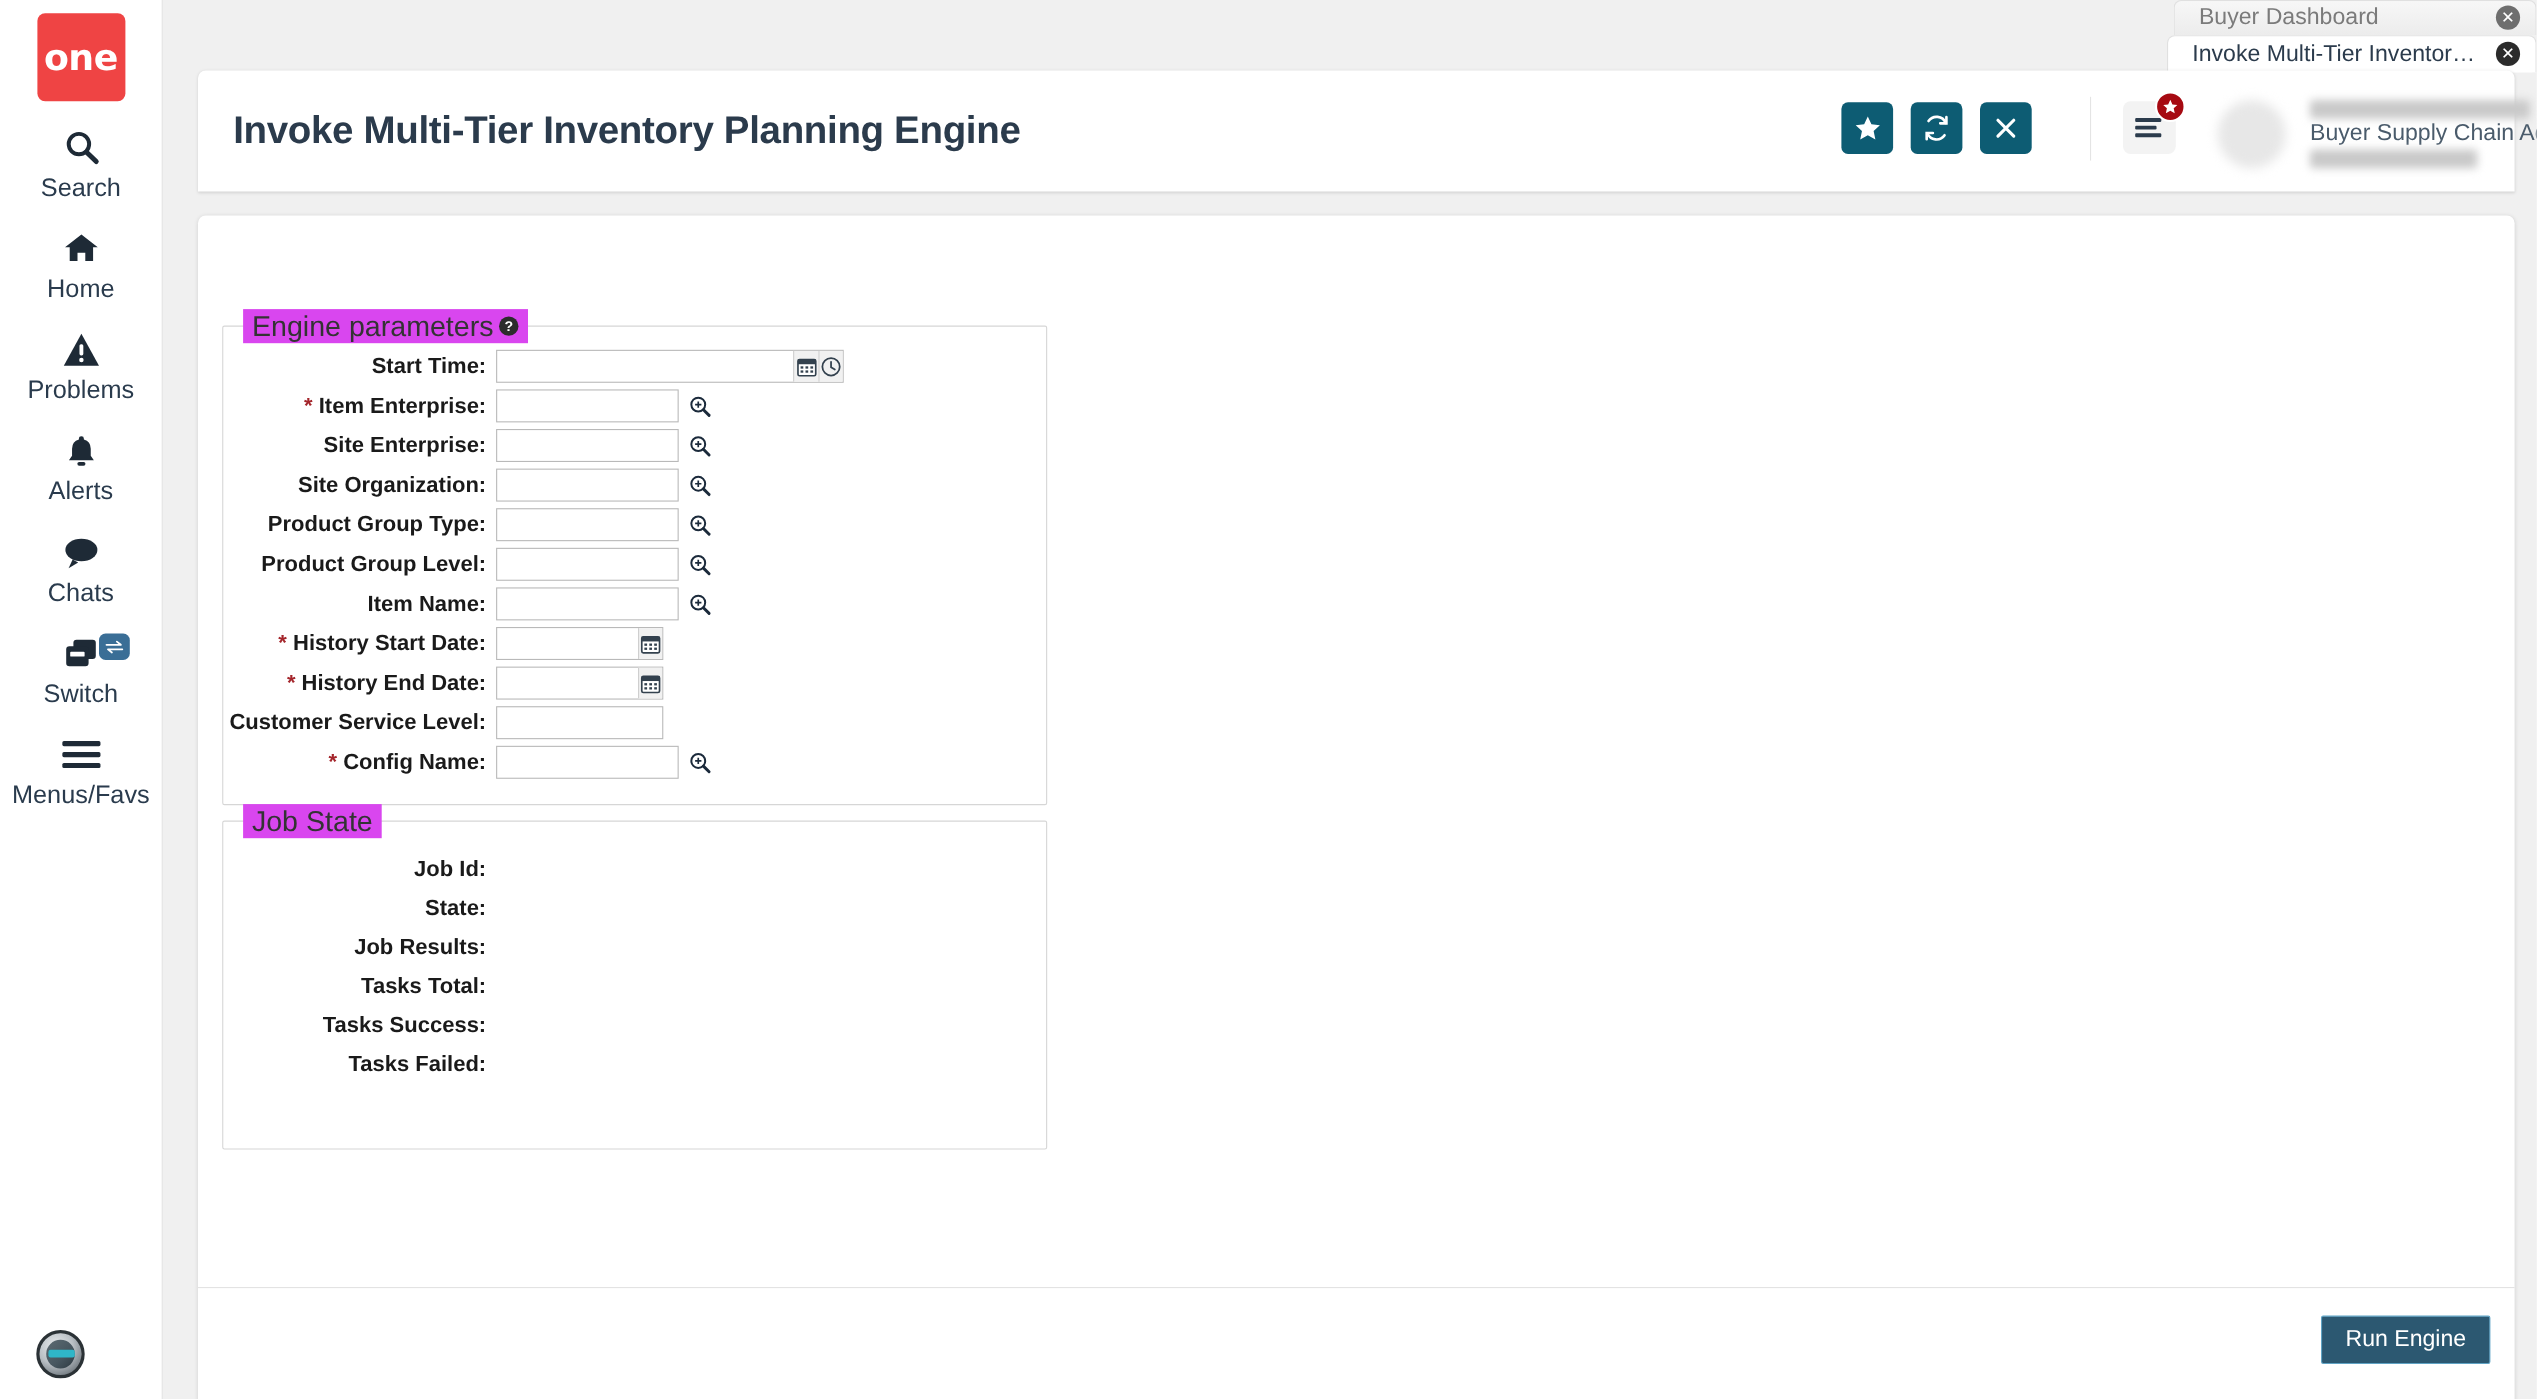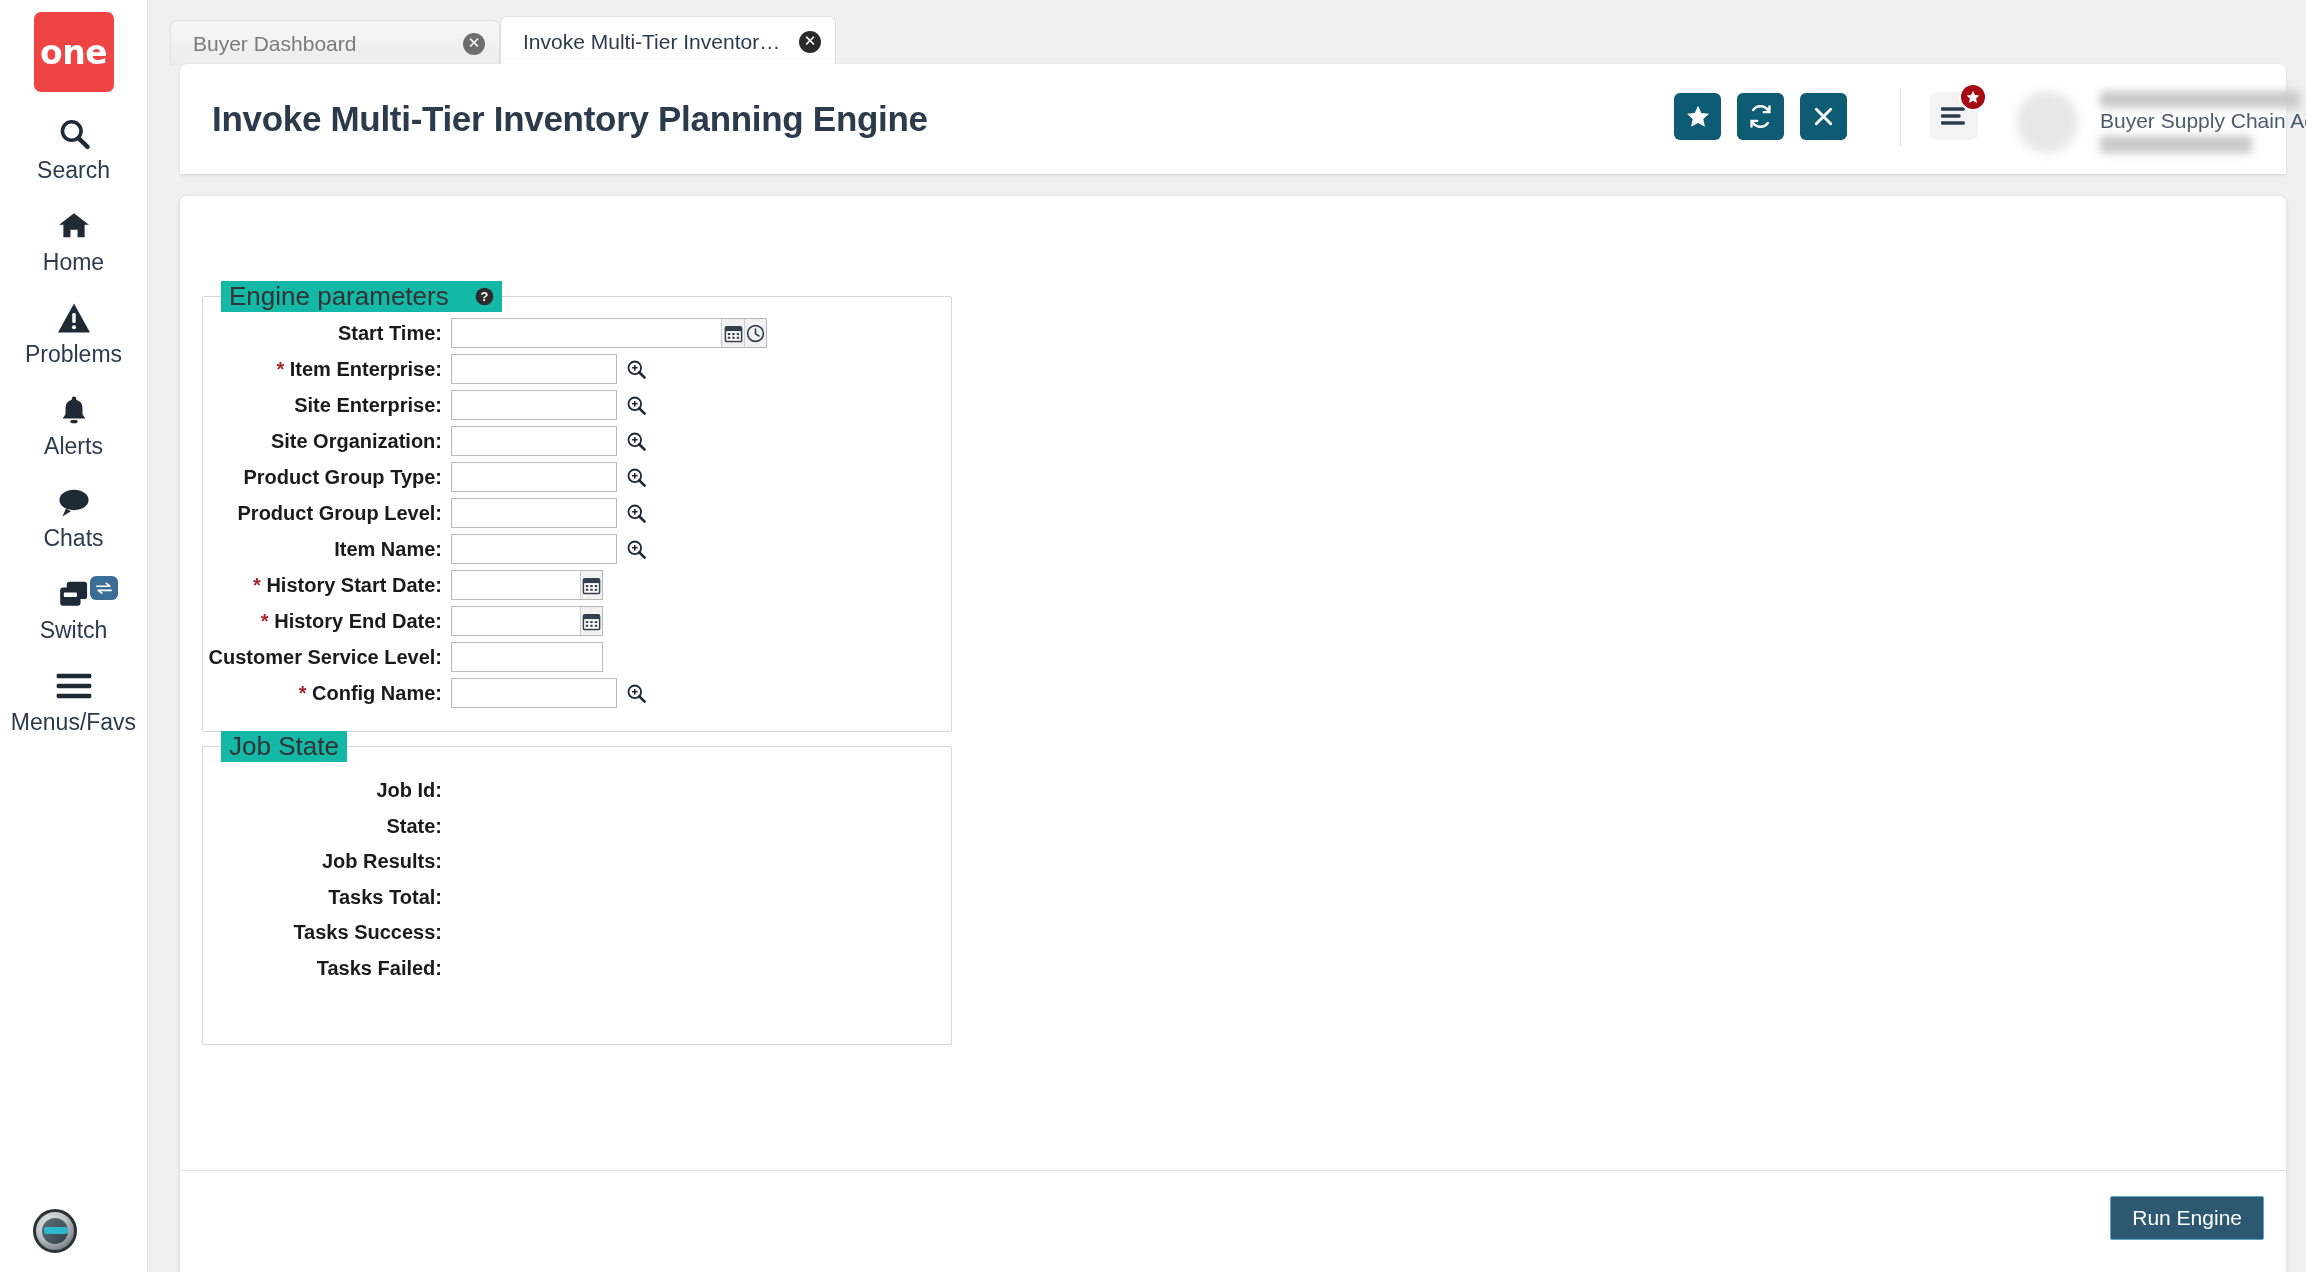--- a/index.html
+++ b/index.html
@@ -55,21 +55,21 @@
     position: relative;
   }
   #bottom-bot .bot-visor {
     position: absolute; left: 2px; top: 9px; width: 24px; height: 7px;
     background: #2fb6c8; border-radius: 2px;
   }
 
   
   #tabbar {
     position: absolute; left: 160px; top: 0; width: 2146px; height: 66px;
-    display: flex; align-items: flex-end; padding-left: 10px;
+    display: flex; align-items: flex-end; padding-left: 10px; flex-direction: column;
   }
   .tab {
     height: 46px; display: flex; align-items: center;
     padding: 0 14px 0 22px; border-radius: 7px 7px 0 0;
     font-size: 21px; cursor: pointer; position: relative;
     min-width: 170px;
   }
   .tab.inactive {
     background: linear-gradient(#f7f7f7, #ececec);
     color: #7b7b7b; border: 1px solid #e0e0e0; border-bottom: none;
@@ -158,23 +158,23 @@
     background: #2c5871; color: #ffffff; border: 1px solid #5fa3c4;
     font-size: 21px; padding: 9px 21px; cursor: pointer; border-radius: 2px;
     font-family: "Liberation Sans", sans-serif;
   }
 
   
   .fset {
     position: absolute; border: 1px solid #d6d6d6; border-radius: 2px;
   }
   .fset-legend {
-    position: absolute; top: -16px; left: 18px; background: #14b8a6;
+    position: absolute; top: -16px; left: 18px; background: #d946ef;
     padding: 0 8px; font-size: 26px; color: #333;
-    display: flex; align-items: center; gap: 26px;
+    display: flex; align-items: center; gap: 4px;
     font-family: "Liberation Sans", sans-serif;
   }
   #fs-params { left: 202px; top: 296px; width: 750px; height: 220px; }
   #fs-job    { left: 202px; top: 772px; width: 750px; height: 190px; }
 
   .frow { display: flex; align-items: center; height: 36px; }
   .flabel {
     width: 248px; text-align: right; font-size: 20px; font-weight: 700; color: #1a1a1a;
     padding-right: 9px; font-family: "Liberation Sans", sans-serif; white-space: nowrap;
   }

